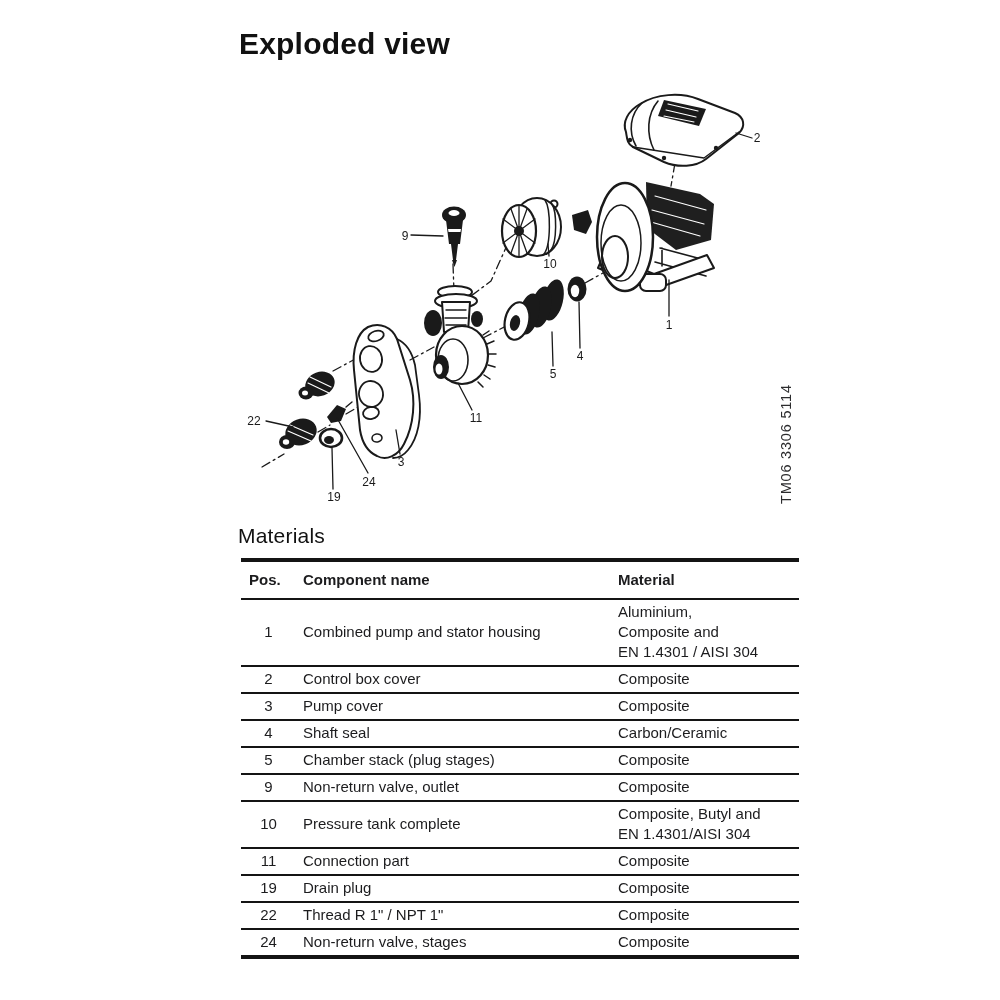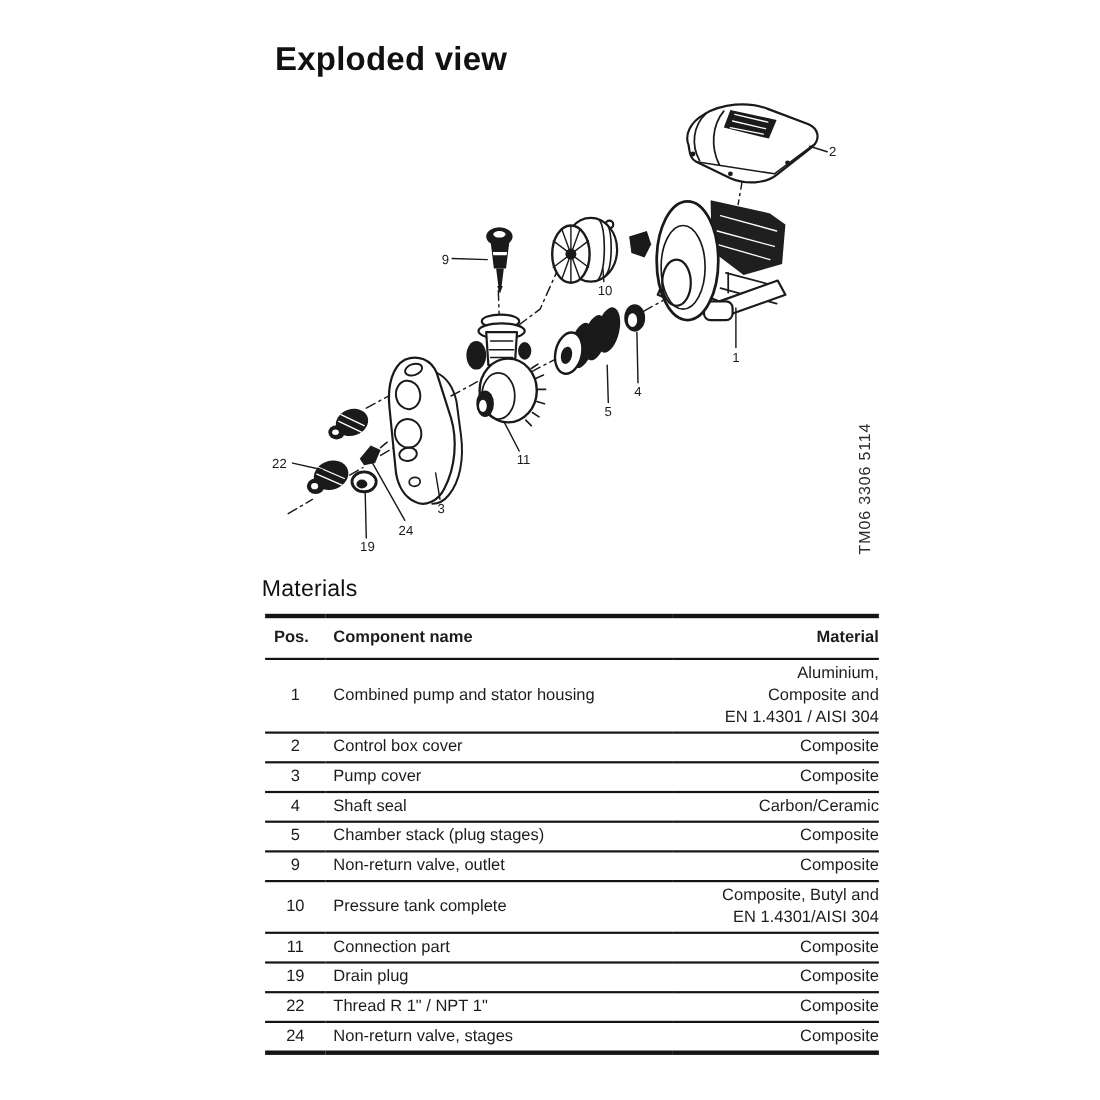--- a/index.html
+++ b/index.html
@@ -1,21 +1,21 @@
 <!DOCTYPE html>
 <html><head>
 <meta charset="utf-8">
 <style>
   html,body{margin:0;padding:0;background:#ffffff;}
   .page{
     position:relative;width:1000px;height:1000px;background:#ffffff;
     font-family:"Liberation Sans",sans-serif;color:#1b1b1d;overflow:hidden;
   }
   .title{
-    position:absolute;left:238px;top:26px;margin:12px;
+    position:absolute;left:238px;top:26px;margin:1px;
     font-size:30px;font-weight:bold;letter-spacing:.2px;color:#111;
   }
   .materials-title{
     position:absolute;left:238px;top:524px;margin:0;
     font-size:21px;font-weight:normal;letter-spacing:.2px;color:#111;
   }
   .figure{position:absolute;left:230px;top:85px;width:580px;height:445px;}
   .figure svg{width:100%;height:100%;display:block;}
   .figure text{font-family:"Liberation Sans",sans-serif;font-size:12px;fill:#1a1a1a;}
   .figure text.figcode{font-size:14.5px;fill:#2c2c2e;letter-spacing:.8px;}
@@ -34,21 +34,21 @@
     border-bottom:2.5px solid #141414;vertical-align:middle;line-height:19px;
   }
   table.materials th.pos{padding-left:8px;}
   table.materials td{
     padding:2px 0 3px;line-height:20px;vertical-align:middle;
     border-bottom:2px solid #141414;
   }
   table.materials tbody tr:last-child td{border-bottom:none;}
   table.materials td.pos{text-align:center;}
   table.materials th.comp, table.materials td.comp{padding-left:7px;}
-  table.materials th.mat, table.materials td.mat{padding-left:7px;text-align:right;}
+  table.materials th.mat, table.materials td.mat{padding-left:7px;}
   table.materials td.mat{white-space:pre-line;margin-left:16px;}
 </style>
 </head>
 <body>
 
 <div class="page">
 
   <h1 class="title">Exploded view</h1>
 
   <div class="figure">

